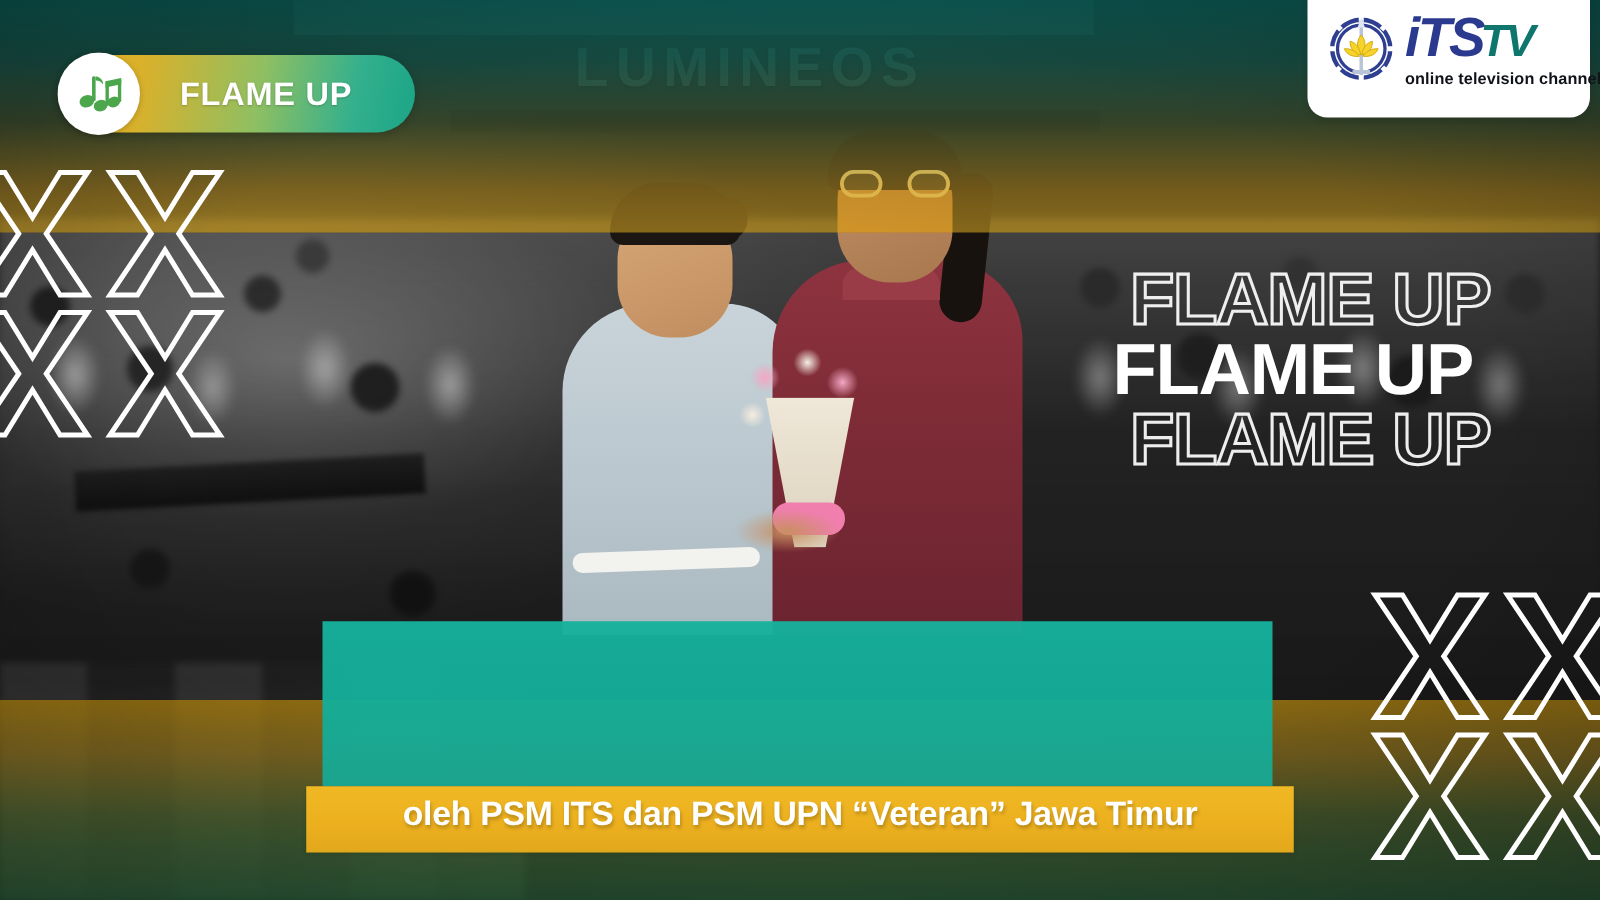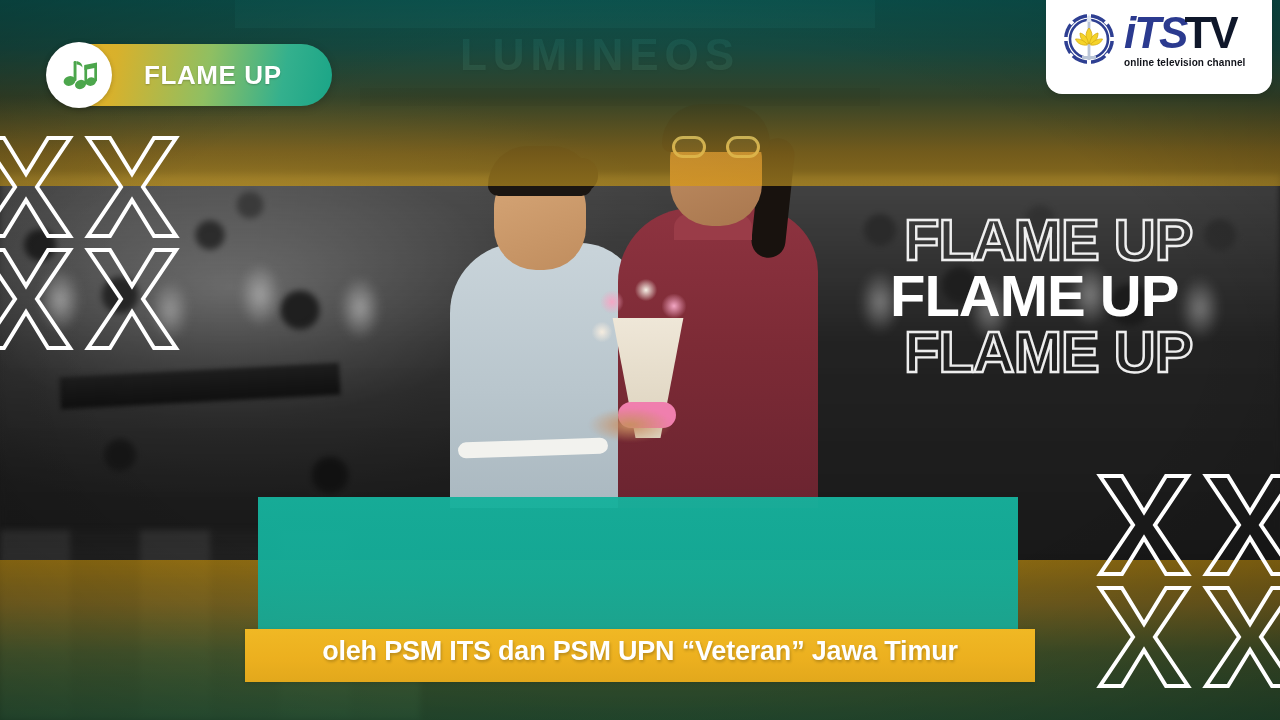--- a/index.html
+++ b/index.html
@@ -289,26 +289,27 @@
   }
   .its-logo .mark{ width:58px; height:58px; flex:0 0 58px; }
   .its-logo .txtwrap{ display:flex; flex-direction:column; line-height:1; }
   .its-logo .wm{ display:flex; align-items:baseline; }
   .its-logo .its{
     font-size:44px; font-weight:bold; color:#2b3a8f;
     font-style:italic; letter-spacing:-2px;
     font-family:"Liberation Sans", sans-serif;
   }
   .its-logo .tv{
-    font-size:44px; font-weight:bold; color:#0f172a;
+    font-size:36px; font-weight:bold; color:#0f766e;
     letter-spacing:-2px; margin-left:-2px;
     font-family:"Liberation Sans", sans-serif;
+    font-style:italic;
   }
   .its-logo .tag{
-    font-size:10px; font-weight:bold; color:#11131a;
+    font-size:13px; font-weight:bold; color:#11131a;
     letter-spacing:.1px; margin-top:3px; white-space:nowrap;
   }
 
   
   .title-band{
     position:absolute; left:258px; top:497px; width:760px; height:132px;
     background:linear-gradient(to bottom, rgba(22,177,156,.96) 0%, rgba(20,172,152,.96) 60%, rgba(24,168,148,.94) 100%);
   }
   .title-text{
     position:absolute; left:0; right:0; top:508px;

